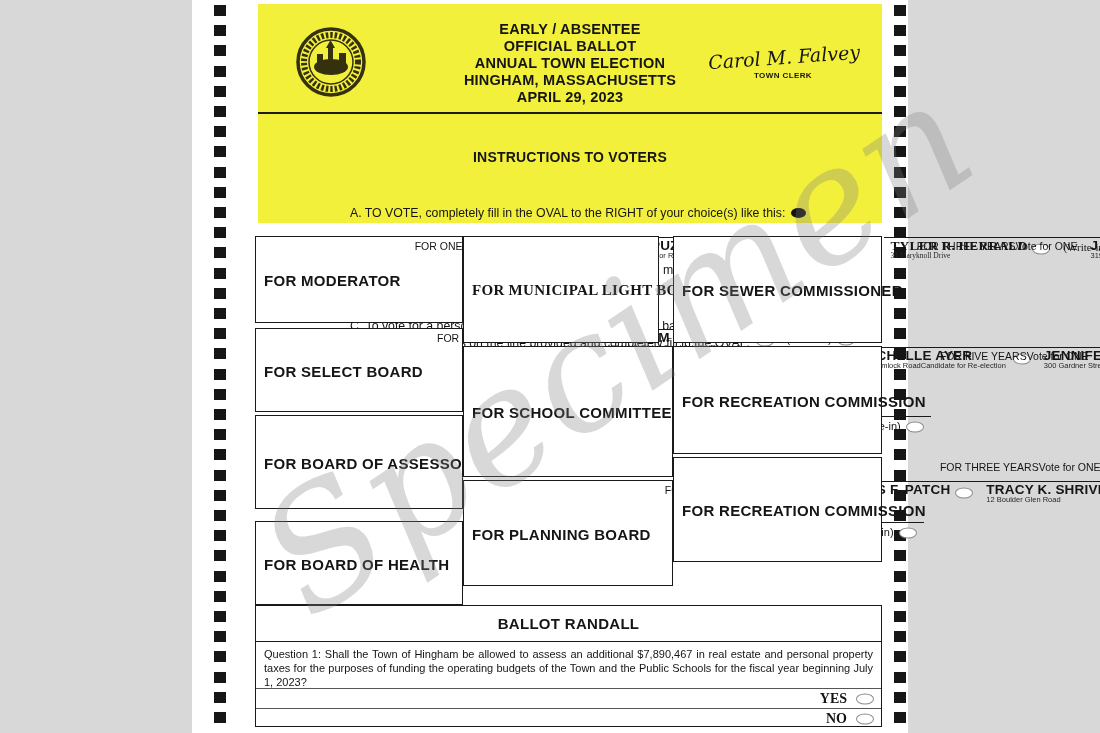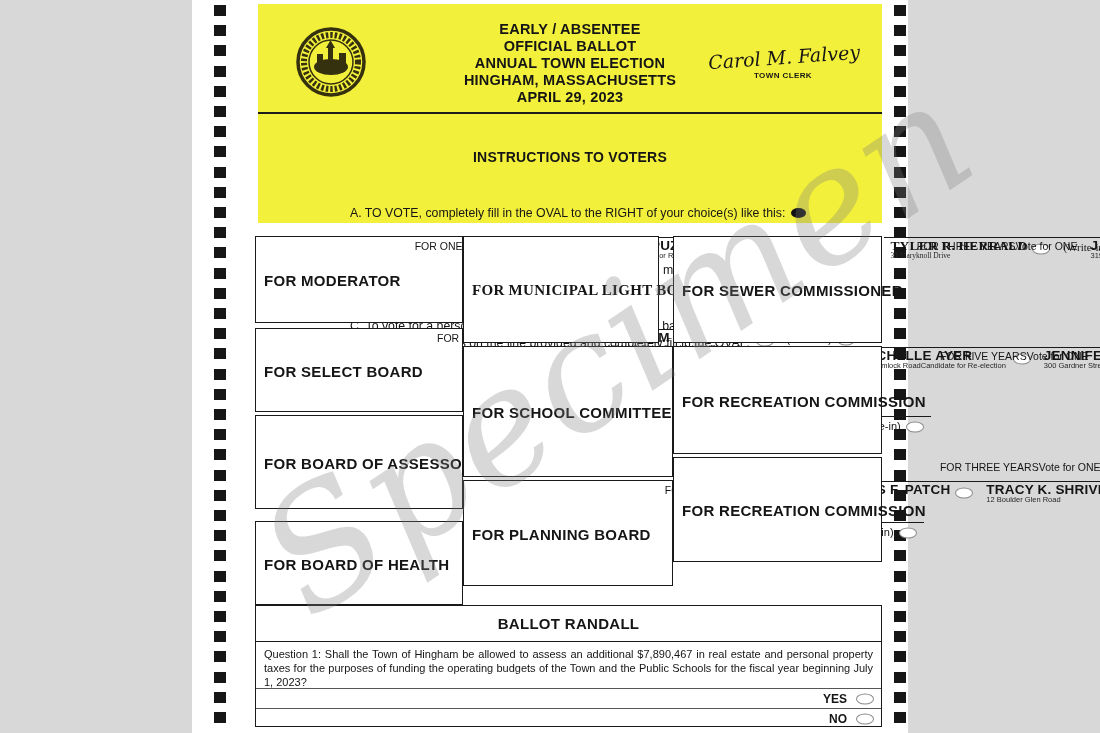--- a/index.html
+++ b/index.html
@@ -43,21 +43,21 @@
   .oval{position:absolute;right:7px;top:50%;transform:translateY(-50%);width:18px;height:11px;
     border:1.3px solid #8a8a8a;border-radius:50%;background:#fff;box-sizing:border-box;}
 
   
   .bq{position:absolute;left:255px;top:605px;width:627px;height:122px;border:1.5px solid #1a1a1a;
     box-sizing:border-box;background:#fff;color:#151515;overflow:hidden;}
   .bq-title{height:36px;display:flex;align-items:center;justify-content:center;font-weight:bold;
     font-size:15px;letter-spacing:.3px;border-bottom:1.5px solid #1a1a1a;box-sizing:border-box;}
   .bq-text{height:46px;padding:5px 8px 0;font-size:11px;line-height:14px;text-align:justify;box-sizing:border-box;}
   .bq-row{position:relative;height:20px;border-top:1.2px solid #555;box-sizing:border-box;}
-  .bq-label{position:absolute;right:34px;top:50%;transform:translateY(-50%);font-weight:bold;font-size:12px;}
+  .bq-label{position:absolute;right:34px;top:50%;transform:translateY(-50%);font-weight:bold;font-size:14px;font-family:Liberation Serif, serif;}
 
   .watermark{position:absolute;left:220px;top:300px;width:700px;text-align:center;z-index:5;
     font-family:"DejaVu Serif",serif;font-style:italic;font-size:160px;line-height:160px;
     color:rgba(125,125,125,0.30);transform:rotate(-34deg);pointer-events:none;letter-spacing:2px;}
 </style>
 </head>
 <body>
 
 <div id="root">
   <div class="paper"></div>

